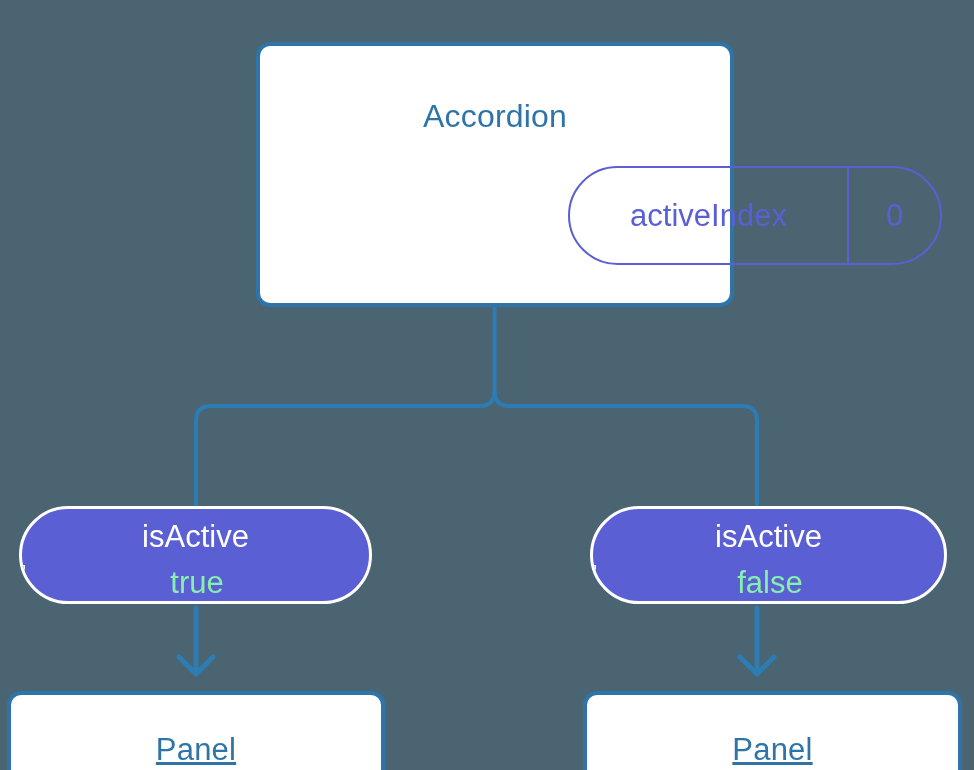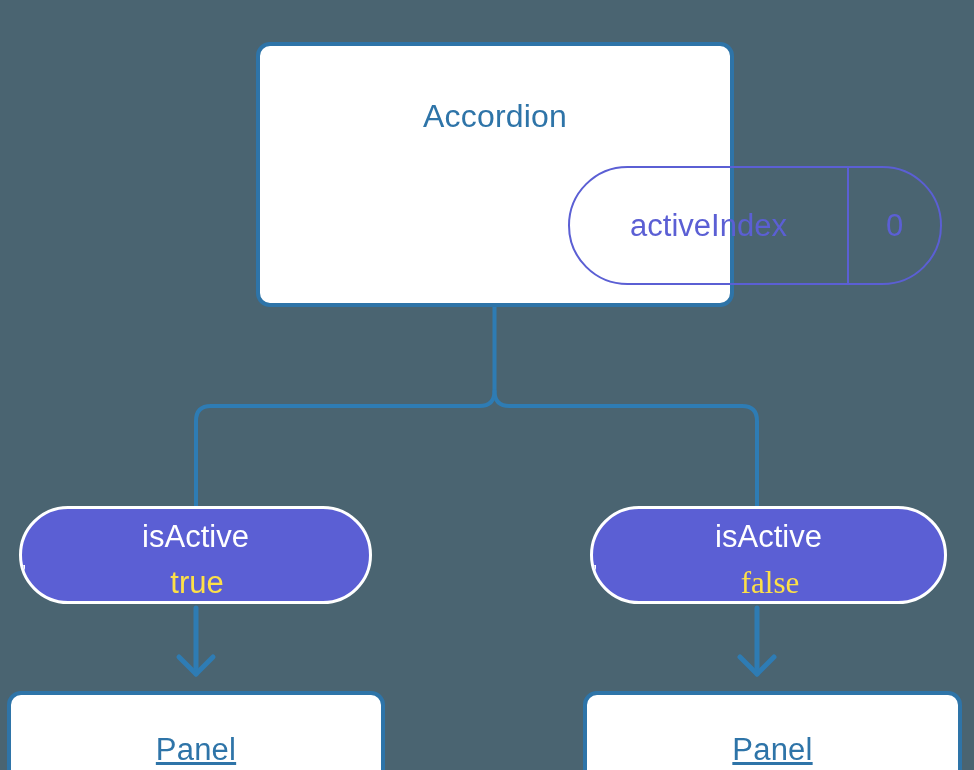--- a/index.html
+++ b/index.html
@@ -97,58 +97,58 @@
     border-left: 2px solid #5b5fd4;
     padding: 0 28px;
     flex: 0 0 auto;
     min-width: 93px;
   }
 
   #accordion-state-pill {
     left: 308px;
     top: 120px;
     width: 374px;
-    height: 119px;
+    height: 99px;
   }
 
   
   .pill-filled {
     border: 3px solid #ffffff;
     background: #5b5fd4;
     flex-direction: column;
   }
   .pill-filled .pill-key {
     color: #ffffff;
     font-size: 31px;
     padding: 0 24px;
     flex: 1 1 auto;
   }
   .pill-filled .pill-val {
-    color: #fde047;
+    color: #86efac;
     font-size: 31px;
     border-left: 3px solid #ffffff;
     padding: 0 26px;
     flex: 0 0 auto;
   }
 
   #pill-left {
     left: 19px;
     top: 467px;
     width: 353px;
     height: 98px;
   }
   #pill-left .pill-val { min-width: 134px; }
 
   #pill-right {
     left: 590px;
     top: 467px;
     width: 357px;
     height: 98px;
   }
-  #pill-right .pill-val { min-width: 144px; font-family: Liberation Serif, serif; }
+  #pill-right .pill-val { min-width: 144px; }
 
   
   #panel-left {
     left: 7px;
     top: 652px;
     width: 378px;
     height: 118px;
     justify-content: center;
     padding-top: 0;
   }

